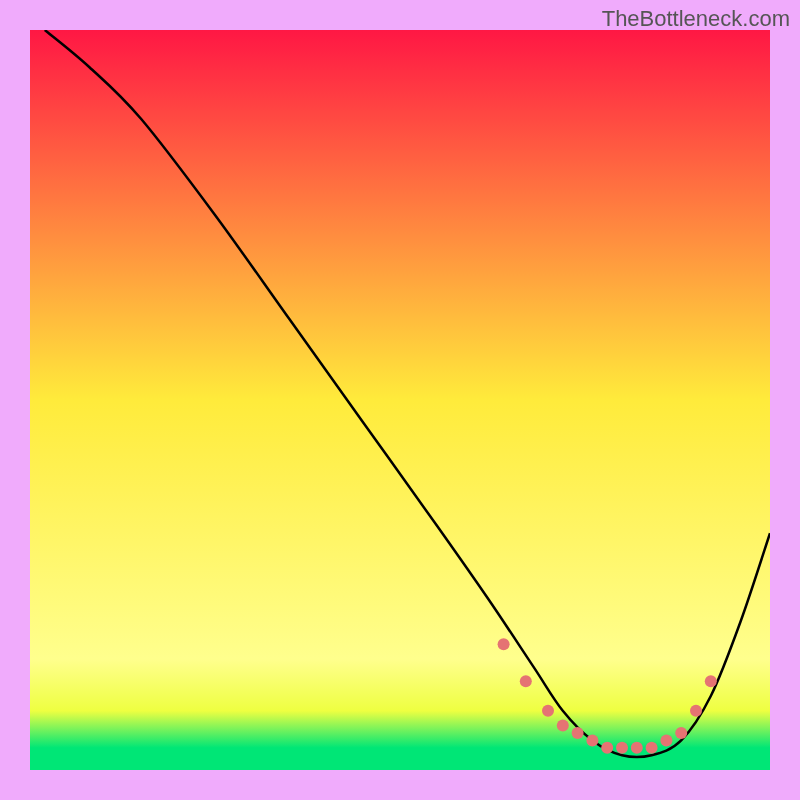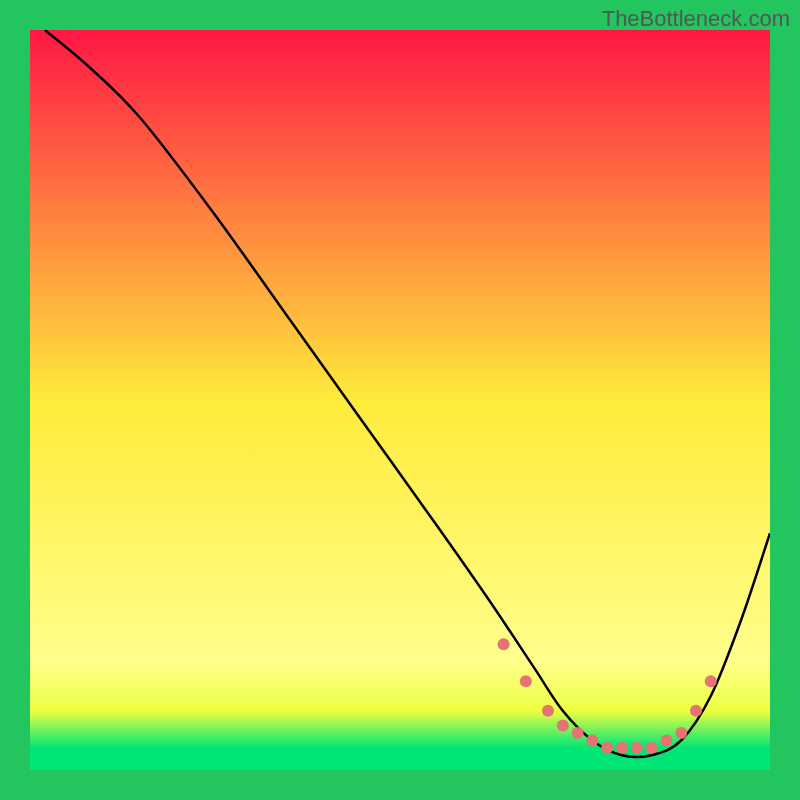--- a/index.html
+++ b/index.html
@@ -8,21 +8,21 @@
     background: #000;
     width: 800px;
     height: 800px;
     position: relative;
     font-family: Arial, sans-serif;
   }
   .container {
     width: 800px;
     height: 800px;
     position: relative;
-    background: #22c55e;
+    background: #f0abfc;
   }
   .watermark {
     position: absolute;
     top: 6px;
     right: 10px;
     color: #555;
     font-size: 22px;
     font-weight: 500;
     z-index: 10;
   }

